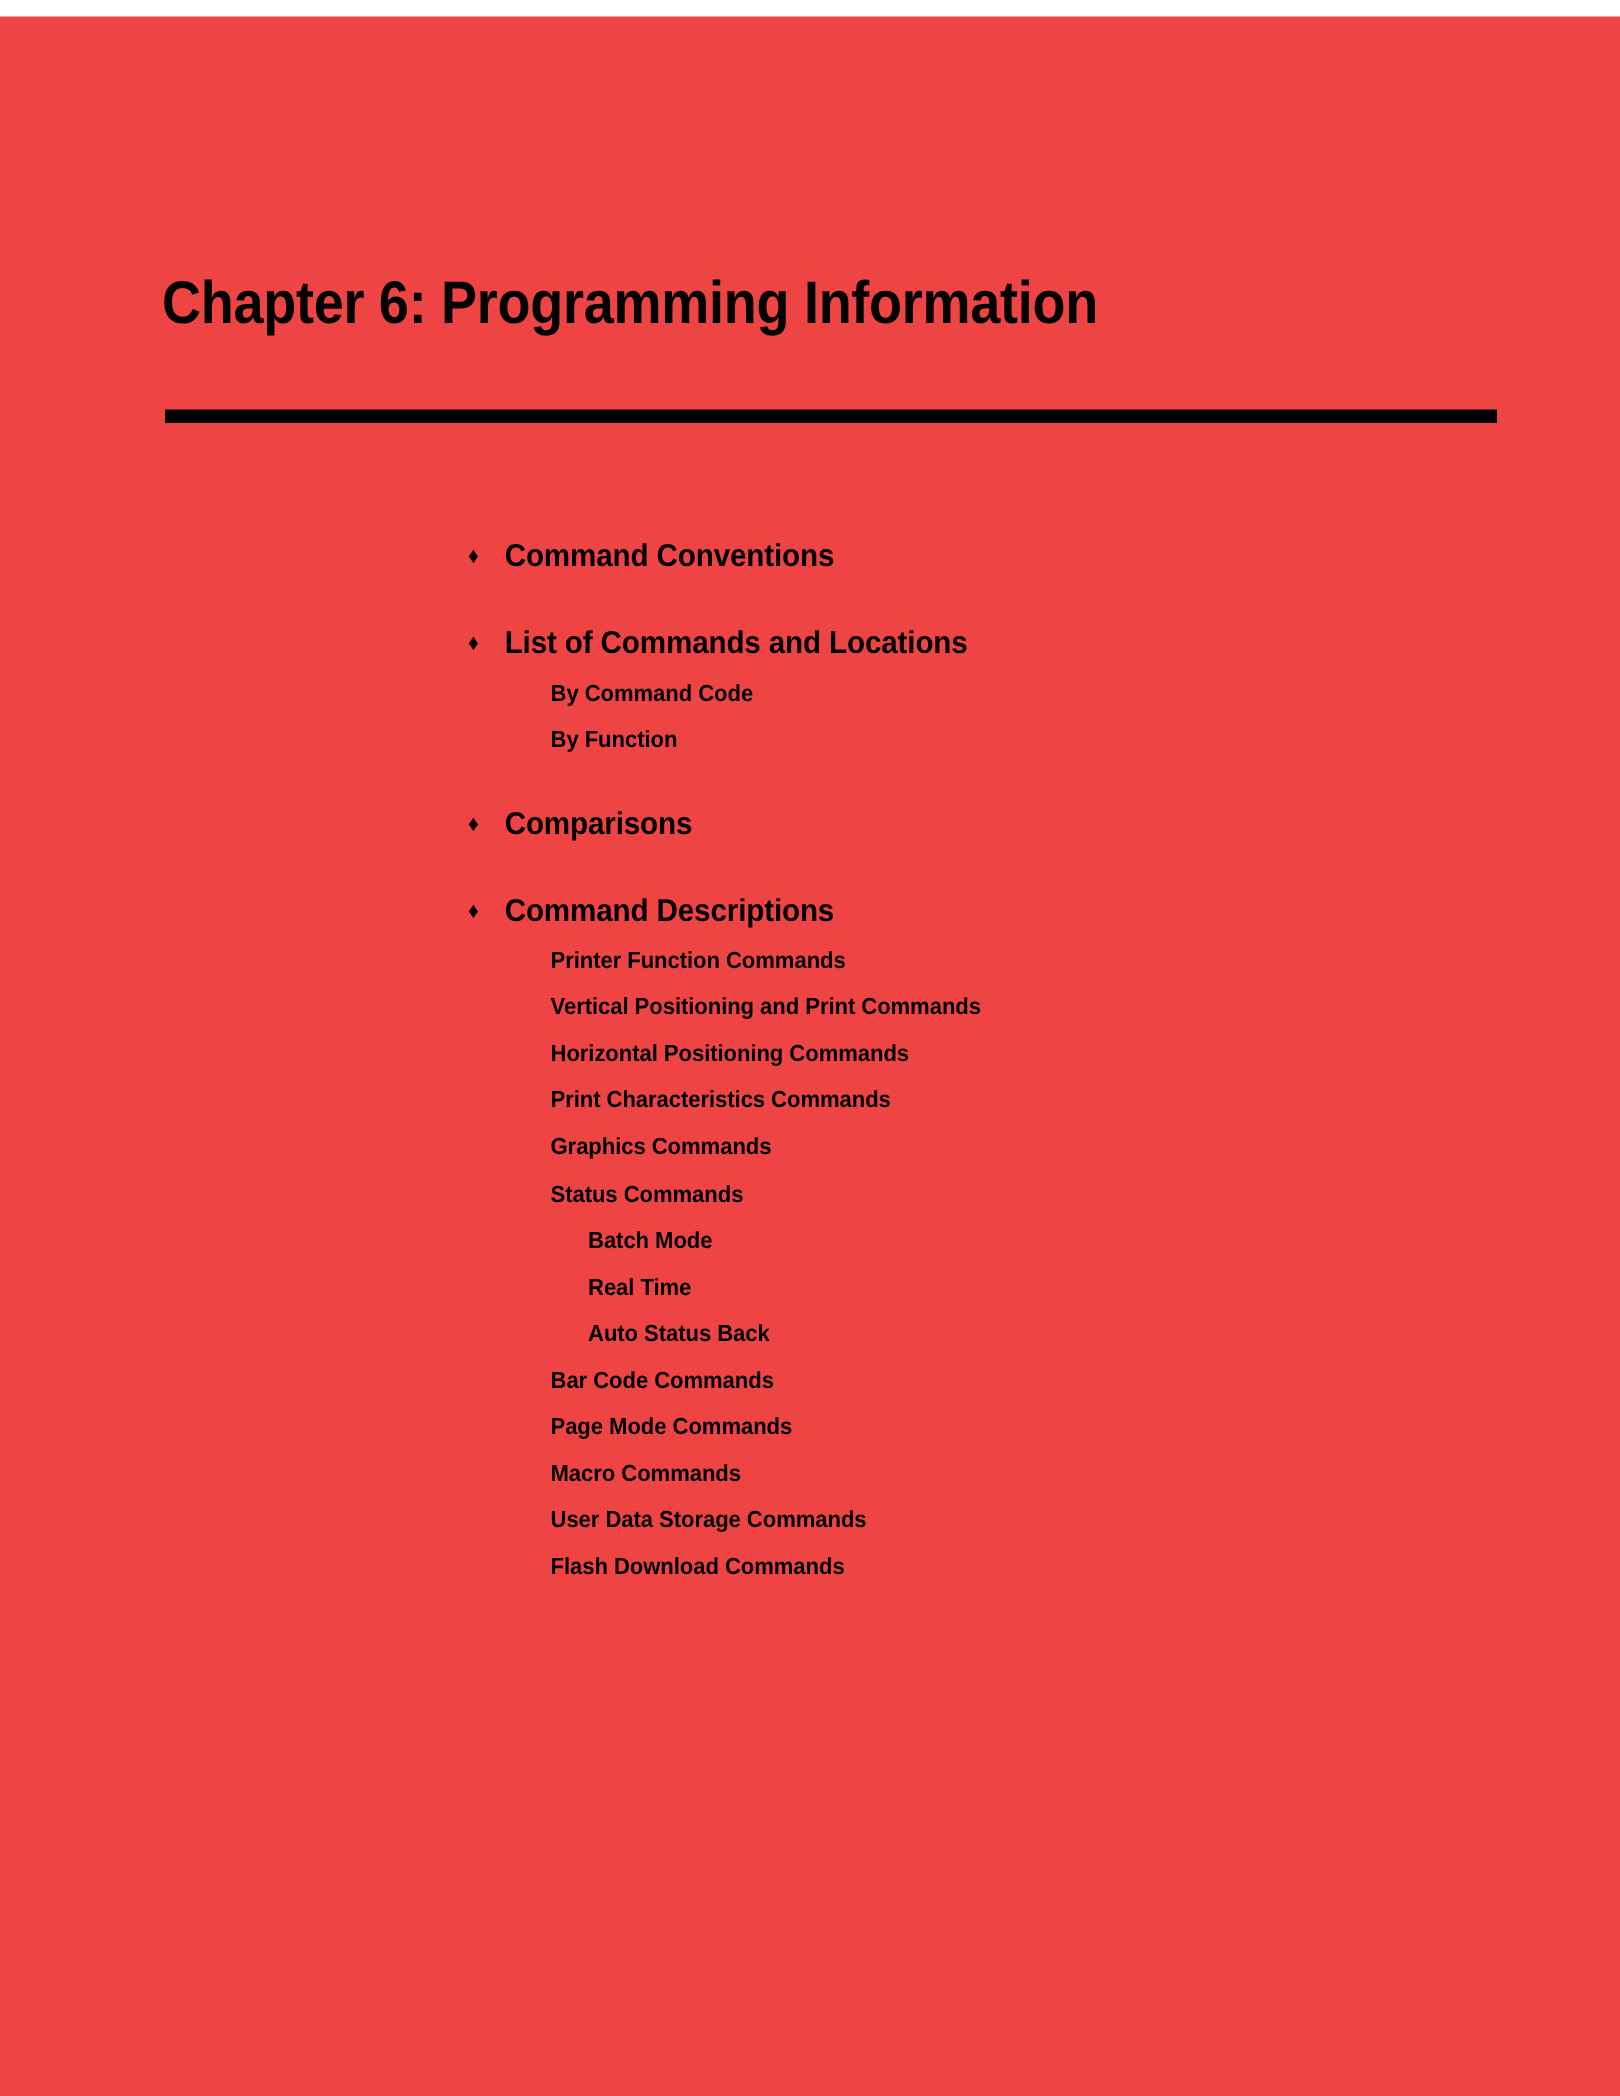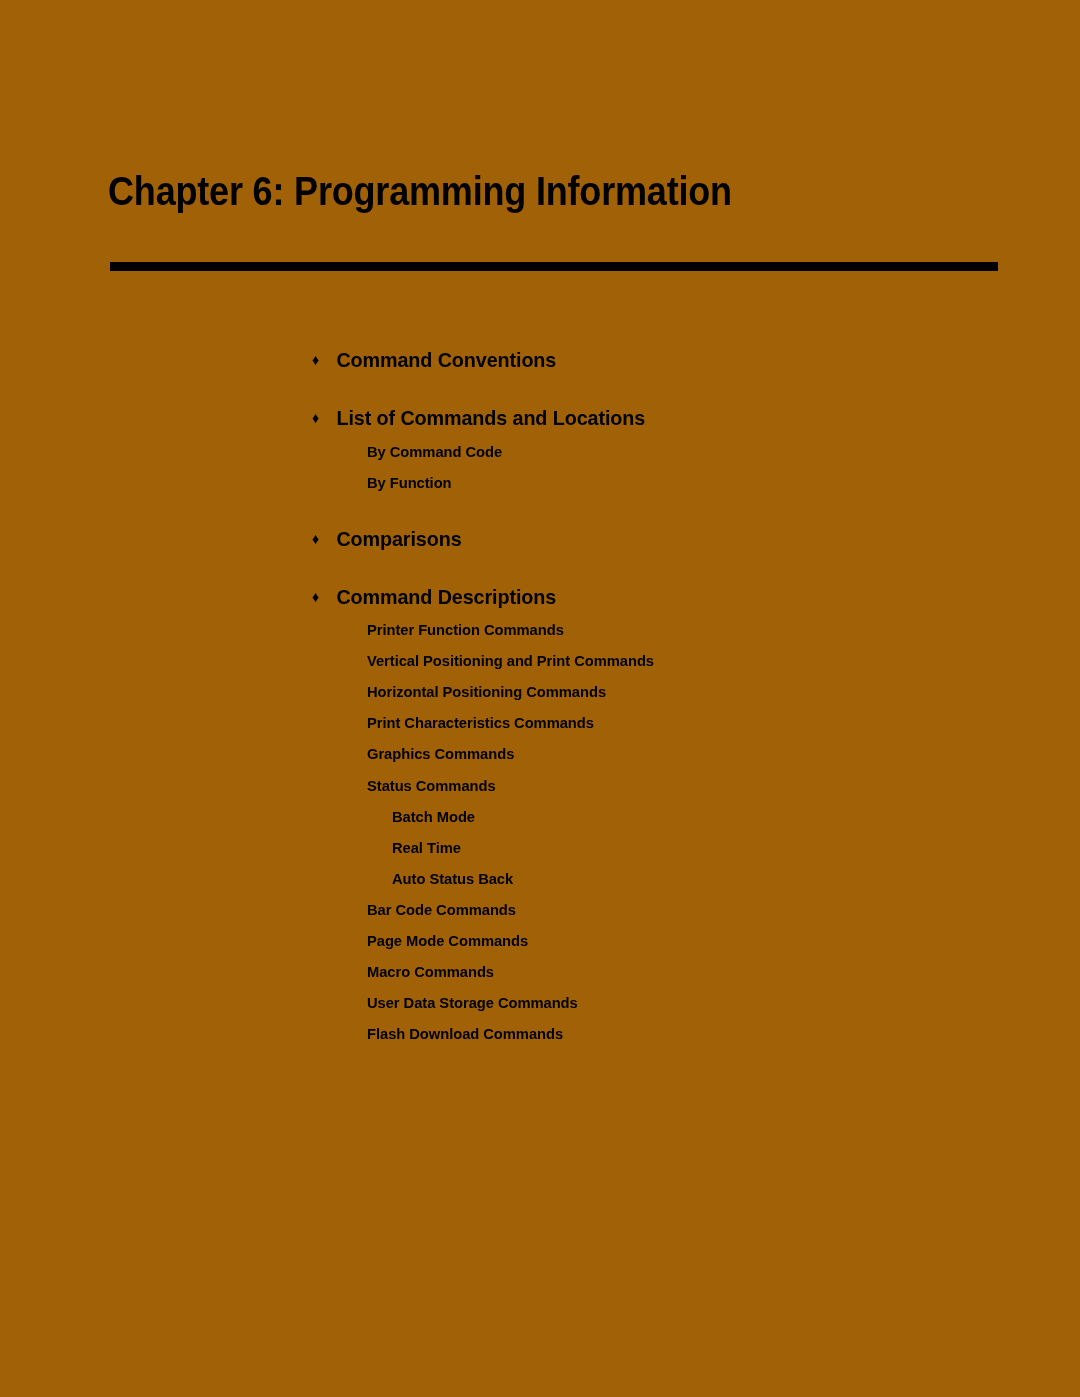--- a/index.html
+++ b/index.html
@@ -12,21 +12,22 @@
     height: 1397px;
     position: relative;
     font-family: "Liberation Sans", "DejaVu Sans", sans-serif;
     color: #000000;
     overflow: hidden;
   }
 
   .page {
     position: absolute;
     inset: 0;
-    background: #a16207;
+    background: #ef4444;
+    margin-top: 11px;
   }
 
   
   .chapter-title {
     position: absolute;
     left: 108px;
     top: 168px;
     font-size: 40px;
     line-height: 46px;
     font-weight: bold;

